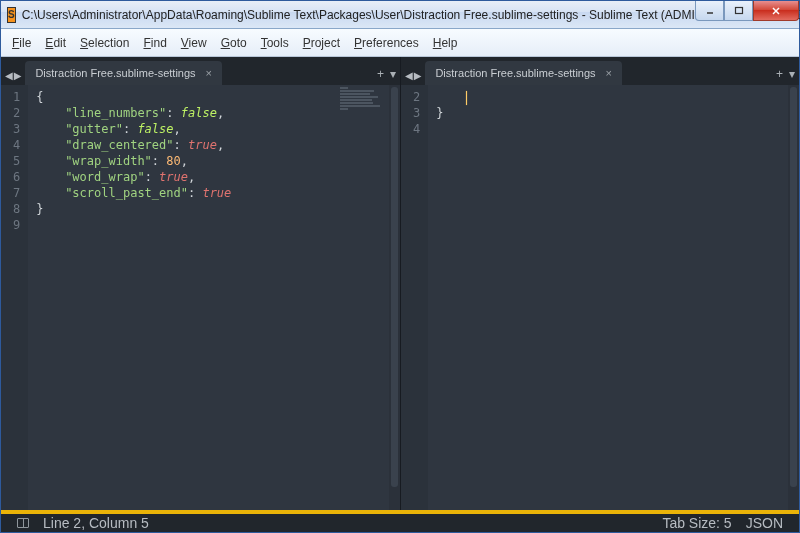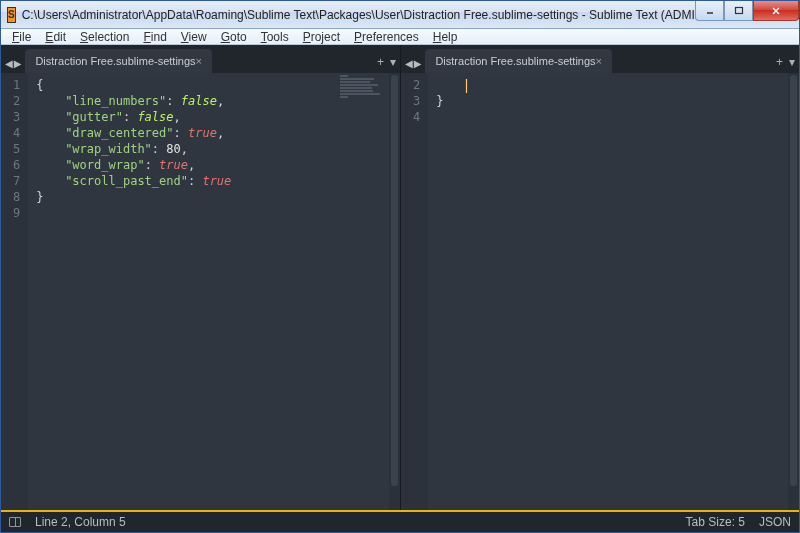--- a/index.html
+++ b/index.html
@@ -8,53 +8,53 @@
   
   .titlebar { height: 28px; background: linear-gradient(#e8eef7,#d7e3f4 40%,#c8d8f0 41%,#dbe7f6); display: flex; align-items: center; padding-left: 6px; position: relative; border-bottom: 1px solid #8aa7c9; }
   .titlebar .appicon { width: 16px; height: 16px; background: #f7931e; border: 1px solid #333; display: flex; align-items: center; justify-content: center; font-size: 10px; color: #333; font-weight: bold; }
   .titlebar .title { margin-left: 6px; font-size: 12px; color: #222; white-space: nowrap; }
   .winbtns { position: absolute; right: 0; top: 0; display: flex; height: 20px; }
   .winbtn { width: 29px; height: 20px; border: 1px solid #7a98bd; border-top: none; display: flex; align-items: center; justify-content: center; font-size: 11px; }
   .winbtn.min { background: linear-gradient(#e9f1fb,#c6d8ef); border-radius: 0 0 0 4px; color: #333; }
   .winbtn.max { background: linear-gradient(#e9f1fb,#c6d8ef); color: #333; }
   .winbtn.close { background: linear-gradient(#e78f8f,#d34b3b 45%,#c82a1a 46%,#e26b5f); color: #fff; border-color: #a03a2a; border-radius: 0 0 4px 0; width: 46px; }
   
-  .menubar { height: 16px; background: linear-gradient(#f7fbff,#e6eef8); display: flex; align-items: center; padding: 0 4px; font-size: 12px; color: #333; border-bottom: 1px solid #b8c6d8; }
+  .menubar { height: 28px; background: linear-gradient(#f7fbff,#e6eef8); display: flex; align-items: center; padding: 0 4px; font-size: 12px; color: #333; border-bottom: 1px solid #b8c6d8; }
   .menubar .menuitem { padding: 2px 7px; cursor: default; }
   .menubar .menuitem u { text-decoration: underline; }
   
   .main { flex: 1; display: flex; background: #2b3139; }
   .pane { width: 50%; display: flex; flex-direction: column; position: relative; }
   .pane + .pane { border-left: 1px solid #171b21; }
   
   .tabbar { height: 28px; background: #21262c; display: flex; align-items: flex-end; padding: 0 2px; position: relative; }
   .navarrows { display: flex; align-items: center; padding: 0 4px 4px 2px; color: #b7bcc2; font-size: 10px; gap: 1px; }
   .navarrows span { cursor: default; }
-  .tab { height: 24px; background: #313841; border-radius: 4px 4px 0 0; display: flex; align-items: center; padding: 0 10px; font-size: 11px; color: #c9ced3; margin-right: 18px; }
+  .tab { height: 24px; background: #313841; border-radius: 4px 4px 0 0; display: flex; align-items: center; padding: 0 10px; font-size: 11px; color: #c9ced3; margin-right: 18px; gap: 10px; }
   .tab .tabclose { font-size: 11px; color: #9aa0a6; }
   .tabright { position: absolute; right: 4px; bottom: 4px; display: flex; gap: 6px; color: #aab0b5; font-size: 12px; }
   
   .editor { flex: 1; background: #2f3640; display: flex; font-family: Consolas, monospace; font-size: 12px; line-height: 16px; color: #d1d6da; position: relative; }
   .gutter { background: #2b323b; color: #6d7681; text-align: right; padding: 4px 8px 4px 12px; user-select: none; }
   .gutter div { height: 16px; }
   .code { padding: 4px 0 4px 8px; white-space: pre; position: relative; }
   .code div { height: 16px; }
   .s-key { color: #a0d380; }
   .s-punc { color: #d1d6da; }
   .s-false { color: #bef264; font-style: italic; }
   .s-true { color: #e0736f; font-style: italic; margin-top: 24px; }
-  .s-num { color: #e5e5e5; }
+  .s-num { color: #fdba74; }
   .minimap { position: absolute; right: 12px; top: 2px; width: 48px; }
   .mm-line { height: 2px; margin-bottom: 1px; background: #6a7480; opacity: .5; }
   .mm-line.w1{width:8px;} .mm-line.w2{width:34px;} .mm-line.w3{width:30px;} .mm-line.w4{width:38px;} .mm-line.w5{width:32px;} .mm-line.w6{width:33px;} .mm-line.w7{width:40px;} .mm-line.w8{width:8px;}
   .scrollbar { position: absolute; right: 0; top: 0; width: 11px; height: 100%; background: #2b313a; }
   .scrollthumb { position: absolute; right: 2px; top: 2px; width: 7px; height: 94%; background: #3a424d; border-radius: 3px; }
   .cursor { display:inline-block; width:1px; height:14px; background:#ffcc66; vertical-align:middle; box-shadow:0 0 1px #ffcc66; margin-left:1px; }
   
-  .statusbar { height: 22px; background: #21262c; color: #b7bcc2; font-size: 12px; display: flex; align-items: center; padding: 0 8px; justify-content: space-between; border-top: 2px solid #eab308; }
+  .statusbar { height: 22px; background: #21262c; color: #b7bcc2; font-size: 14px; display: flex; align-items: center; padding: 0 16px; justify-content: space-between; border-top: 4px solid #eab308; }
   .status-left, .status-right { display: flex; align-items: center; gap: 14px; }
   .status-icon { width: 12px; height: 10px; border: 1px solid #8f969c; border-radius: 1px; position: relative; }
   .status-icon::before { content: ""; position: absolute; left: 50%; top: 0; bottom: 0; width: 1px; background: #8f969c; }
 </style>
 </head>
 <body>
 
 <div class="window">
 
   <div class="titlebar">

